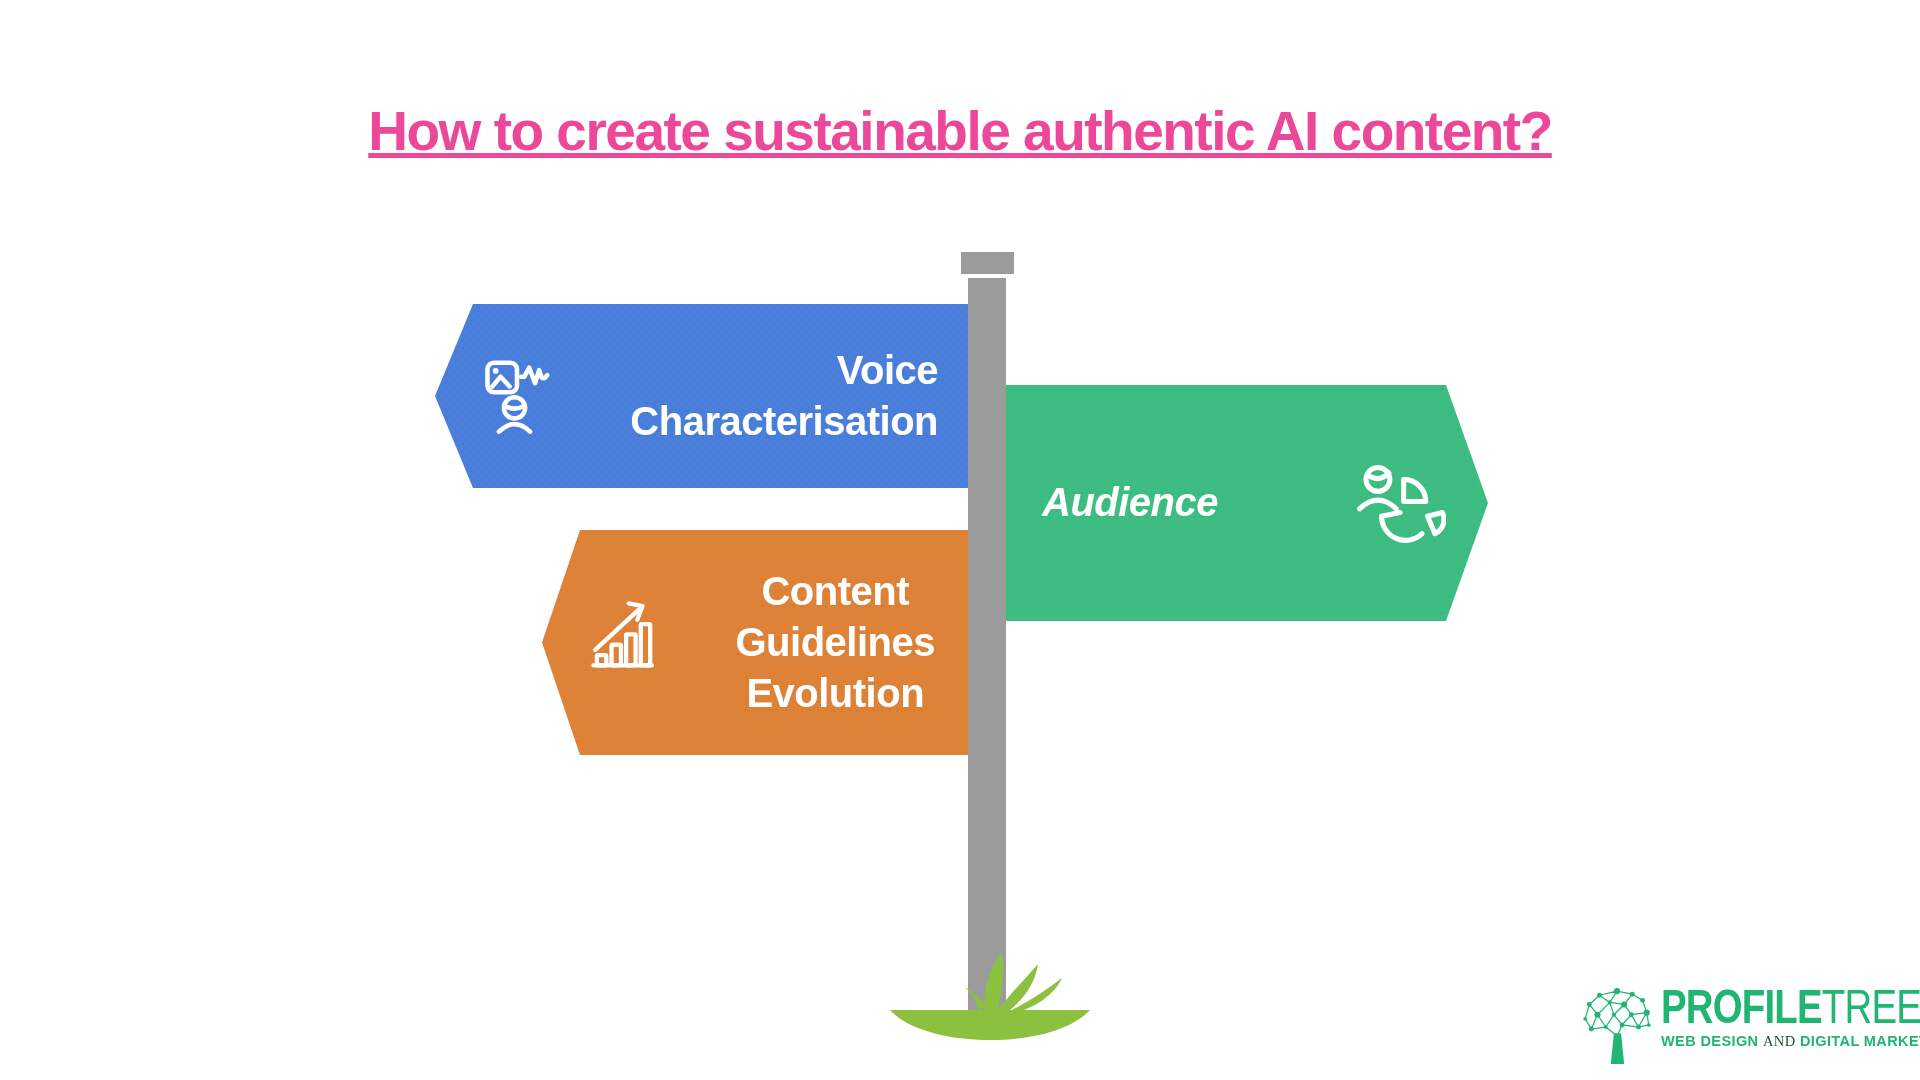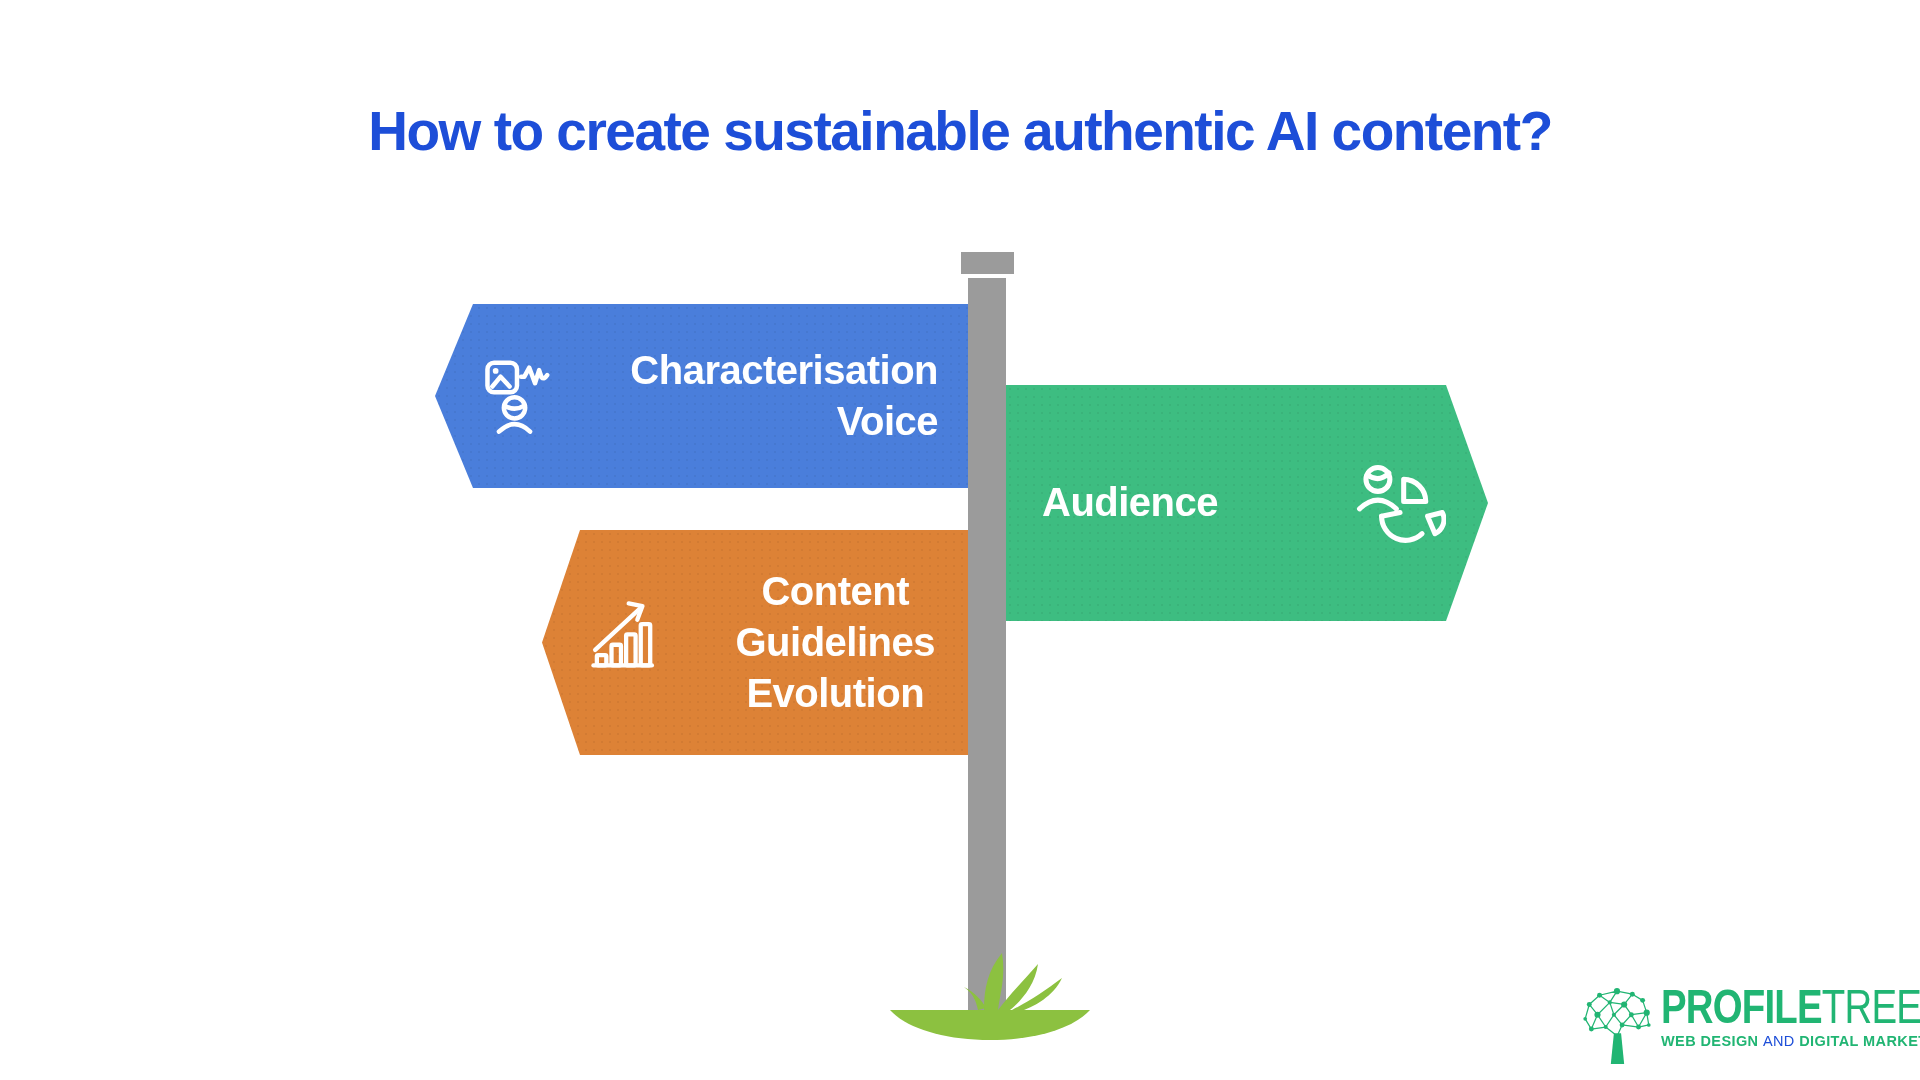--- a/index.html
+++ b/index.html
@@ -2,21 +2,21 @@
 <html><head>
 <meta charset="utf-8">
 <style>
   html, body { margin: 0; padding: 0; background: #ffffff; }
   body { width: 1920px; height: 1080px; overflow: hidden; font-family: "Liberation Sans", sans-serif; }
   .canvas { position: relative; width: 1920px; height: 1080px; background: #ffffff; }
 
   .title {
     position: absolute; top: 62px; left: 0; width: 100%;
     text-align: center; font-size: 55px; font-weight: bold;
-    color: #1d4ed8; letter-spacing: -1.5px;
+    color: #ec4899; letter-spacing: -1.5px; text-decoration: underline;
   }
 
   
   .pole-cap { position: absolute; left: 961px; top: 252px; width: 53px; height: 22px; background: #9b9b9b; z-index: 5; }
   .pole     { position: absolute; left: 968px; top: 278px; width: 38px; height: 734px; background: #9b9b9b; z-index: 5; }
 
   
   .sign {
     position: absolute; z-index: 3; color: #ffffff;
     background-image: radial-gradient(circle, rgba(0,0,0,0.05) 1.1px, rgba(0,0,0,0) 1.2px);
@@ -38,42 +38,42 @@
     left: 542px; top: 530px; width: 426px; height: 225px; background-color: #dd8236;
     clip-path: polygon(38px 0, 100% 0, 100% 100%, 38px 100%, 0 50%);
   }
   .sign-content .sign-label { right: 33px; text-align: center; }
   .sign-content .sign-icon { left: 48px; top: 54px; width: 86px; height: 94px; }
 
   .sign-audience {
     left: 990px; top: 385px; width: 498px; height: 236px; background-color: #3dbd81;
     clip-path: polygon(0 0, calc(100% - 42px) 0, 100% 50%, calc(100% - 42px) 100%, 0 100%);
   }
-  .sign-audience .sign-label { left: 52px; text-align: left; }
+  .sign-audience .sign-label { left: 52px; text-align: left; font-style: italic; }
   .sign-audience .sign-icon { left: 364px; top: 74px; width: 92px; height: 96px; }
 
   
   .grass { position: absolute; left: 878px; top: 942px; width: 230px; height: 105px; z-index: 6; }
   .grass svg { display: block; width: 100%; height: 100%; }
 
   
   .logo { position: absolute; left: 1583px; top: 984px; display: flex; align-items: flex-start; z-index: 8; }
   .logo-tree { width: 70px; height: 80px; margin-top: 2px; }
   .logo-text { margin-left: 8px; }
   .logo-brand {
     font-size: 48px; line-height: 46px; color: #21b573; letter-spacing: -1px;
     transform: scaleX(0.8); transform-origin: left top; white-space: nowrap;
   }
   .brand-primary { font-weight: 900; }
   .brand-secondary { font-weight: 400; }
   .logo-tagline {
     margin-top: 3px; font-size: 14.5px; font-weight: bold; color: #21b573;
     letter-spacing: 0.4px; white-space: nowrap;
   }
-  .tagline-and { font-weight: normal; color: #1d4ed8; }
+  .tagline-and { font-weight: normal; color: #14532d; font-family: Liberation Serif, serif; }
 </style>
 </head>
 <body>
 
 <div class="canvas">
 
   <h1 class="title">How to create sustainable authentic AI content?</h1>
 
   <div class="pole-cap"></div>
   <div class="pole"></div>
@@ -86,22 +86,22 @@
           <path d="M9,32 L19,20 L30,32"></path>
           <path d="M44,20 L48,20 L54,9 L61,28 L66,12 L69,21 Q72,24 76,18"></path>
           <circle cx="36" cy="58" r="13"></circle>
           <path d="M23.5,55 Q36,63 48.5,55"></path>
           <path d="M17,87 Q36,69 55,87"></path>
         </g>
         <circle cx="13" cy="13" r="3.5" fill="#ffffff"></circle>
       </svg>
     </span>
     <div class="sign-label">
+      <div>Voice</div>
       <div>Characterisation</div>
-      <div>Voice</div>
     </div>
   </div>
 
   <div class="sign sign-content">
     <span class="sign-icon">
       <svg viewBox="0 0 100 92" xmlns="http://www.w3.org/2000/svg">
         <g class="icon-stroke" stroke-width="5">
           <path d="M4,86 L72,86"></path>
           <rect x="8" y="74" width="11" height="12" rx="1.5"></rect>
           <rect x="25" y="62" width="11" height="24" rx="1.5"></rect>

